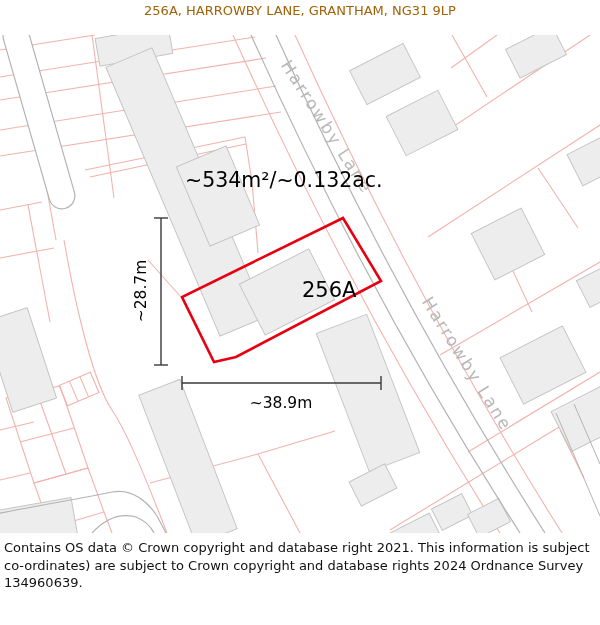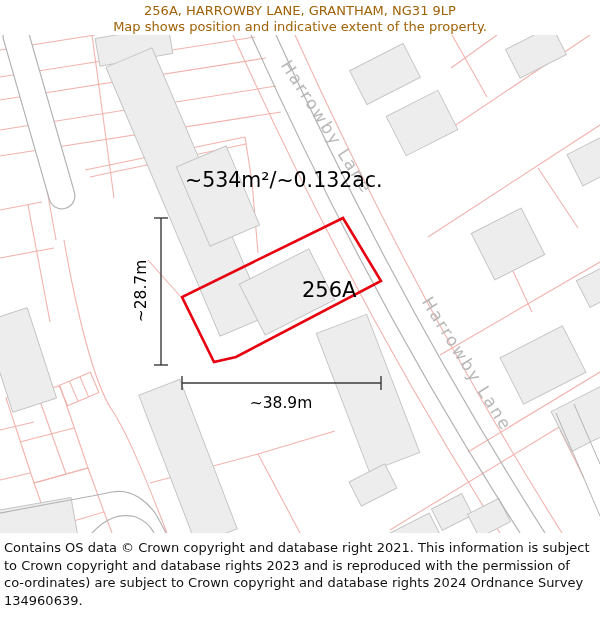--- a/index.html
+++ b/index.html
@@ -39,21 +39,20 @@
   .footer{
     position:absolute;top:539px;left:4px;width:592px;
     font-size:13px;line-height:17.5px;color:#111;
   }
 </style>
 </head>
 <body>
 
 <div class="header">
   <div>256A, HARROWBY LANE, GRANTHAM, NG31 9LP</div>
-  <div>Map shows position and indicative extent of the property.</div>
 </div>
 
 <div class="map-wrap">
 <svg width="600" height="498" viewBox="0 35 600 498">
 
   <g>
     <line class="pink" x1="0" y1="50" x2="95" y2="35"></line>
     <line class="pink" x1="0" y1="77" x2="255" y2="37"></line>
     <line class="pink" x1="0" y1="100" x2="266" y2="58"></line>
     <line class="pink" x1="0" y1="130" x2="276" y2="86"></line>
@@ -207,16 +206,15 @@
   <text class="map-label dim-label" transform="translate(146,291) rotate(-90)" text-anchor="middle">~28.7m</text>
   <text class="map-label dim-label" x="281" y="408" text-anchor="middle">~38.9m</text>
 
   <text class="map-label area-label" x="185" y="187">~534m²/~0.132ac.</text>
   <text class="map-label plot-label" x="302" y="297">256A</text>
 </svg>
 </div>
 
 <div class="footer">
   <div>Contains OS data © Crown copyright and database right 2021. This information is subject</div>
-  <div>to Crown copyright and database rights 2023 and is reproduced with the permission of</div>
   <div>co-ordinates) are subject to Crown copyright and database rights 2024 Ordnance Survey</div>
   <div>134960639.</div>
 </div>
 
 </body></html>

